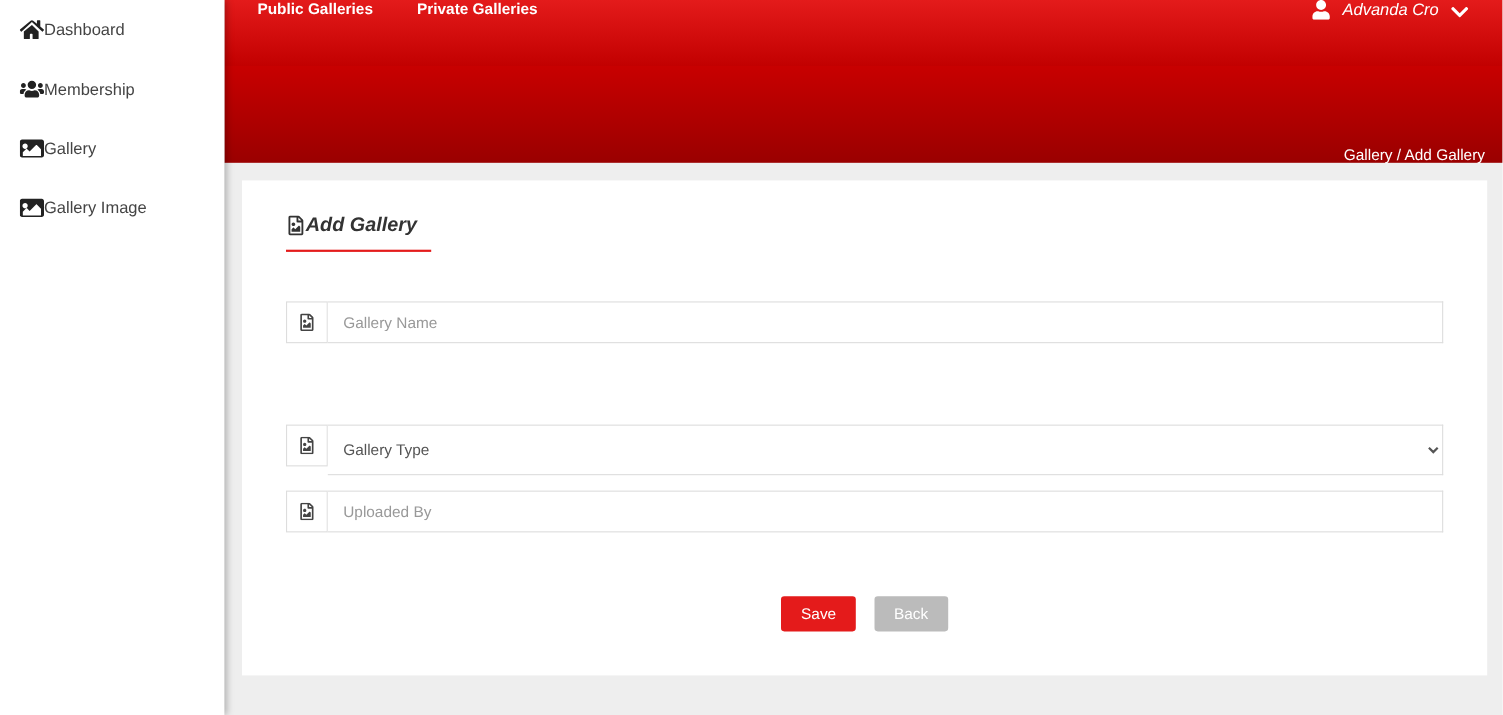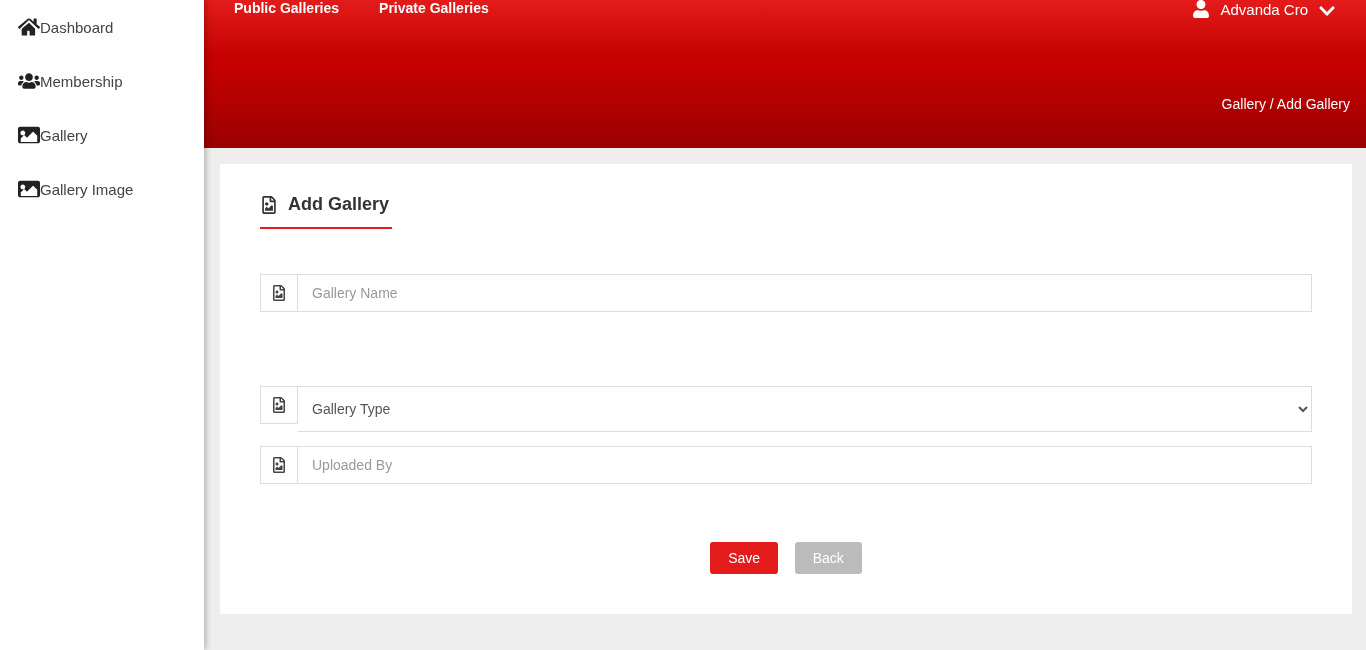--- a/index.html
+++ b/index.html
@@ -41,46 +41,46 @@
       height: 60px;
       background: linear-gradient(to bottom, #e41b1b, #c20000);
       display: flex;
       align-items: flex-start;
       padding: 0 30px;
       color: #fff;
       z-index: 5;
     }
     .top-nav { display: flex; gap: 40px; }
     .top-nav a { color: #fff; font-weight: bold; font-size: 14px; cursor: pointer; }
-    .user-menu { margin-left: auto; display: flex; align-items: center; gap: 10px; cursor: pointer; font-size: 15px; }
+    .user-menu { margin-left: auto; display: flex; align-items: center; gap: 10px; cursor: pointer; font-size: 15px; font-style: italic; }
     .user-menu svg { width: 18px; height: 18px; fill: #fff; }
     .chev { display:inline-block; transform: translateY(2px); }
 
     
     .banner {
       position: absolute;
       left: 204px; right: 0; top: 60px;
       height: 88px;
       background: linear-gradient(to bottom, #c80000, #9a0000);
       color: #fff;
       display: flex;
-      align-items: center;
+      align-items: flex-end;
       justify-content: flex-end;
       padding: 0 16px;
       font-size: 14px;
     }
 
     
     .content {
       position: absolute;
       left: 220px; right: 14px; top: 164px;
       background: #fff;
       padding: 30px 40px 40px 40px;
     }
-    .card-title { display: flex; align-items: center; gap: 10px; font-size: 18px; font-weight: bold; color: #333; }
+    .card-title { display: flex; align-items: center; font-size: 18px; font-weight: bold; color: #333; font-style: italic; }
     .card-title svg { width: 18px; height: 18px; fill: #333; }
     .underline { width: 132px; height: 2px; background: #e41b1b; margin-top: 12px; margin-bottom: 45px; }
 
     .row { display: flex; gap: 60px; flex-direction: column; }
     .col { flex: 1; }
 
     .input-group { display: flex; width: 100%; margin-bottom: 14px; }
     .addon {
       width: 38px; height: 38px;
       border: 1px solid #ddd;

